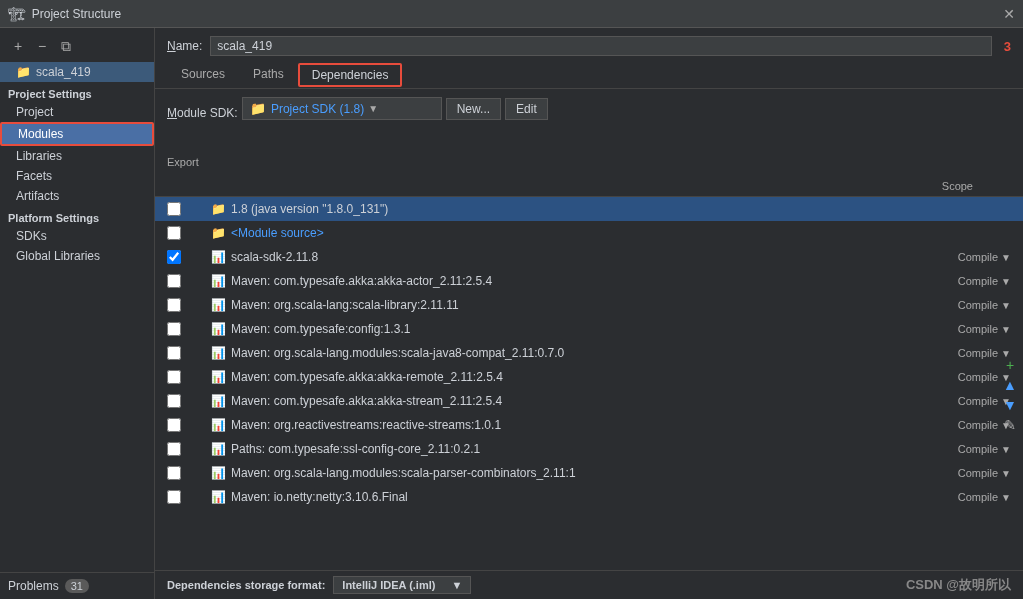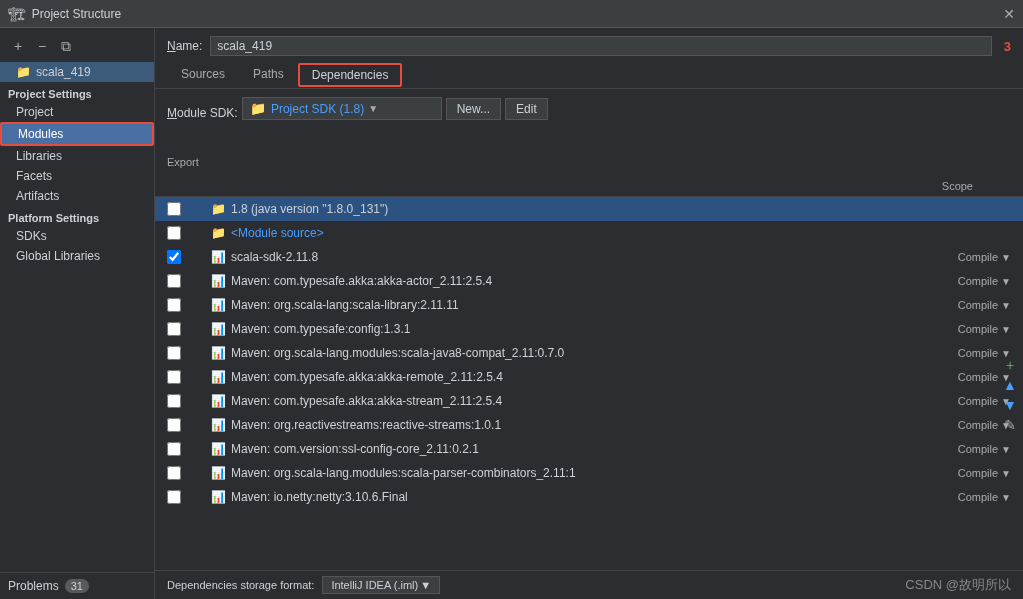--- a/index.html
+++ b/index.html
@@ -145,25 +145,25 @@
     .side-btn {
       width: 18px; height: 18px; display: flex; align-items: center; justify-content: center;
       cursor: pointer; color: #aaa; font-size: 14px; border-radius: 2px;
     }
     .side-btn.green { color: #4caf50; }
     .side-btn.up { color: #4a9eff; }
     .side-btn.down { color: #4a9eff; }
 
     .bottom-bar {
       display: flex; align-items: center; justify-content: space-between;
-      padding: 5px 12px; border-top: 1px solid #444; background: #2b2d30;
+      padding: 5px 12px; border-top: 1px solid #444; background: #2b2d30; font-weight: bold;
     }
     .storage-label { color: #cdd1d7; font-size: 11px; }
     .storage-select {
-      display: flex; align-items: center; gap: 2px;
+      display: flex; align-items: center; gap: 16px;
       background: #3c3f41; border: 1px solid #555; color: #cdd1d7;
       padding: 2px 8px; cursor: pointer; font-size: 11px;
     }
     .bottom-brand { color: #888; font-size: 13px; }
 
     
     .icon-folder { color: #6aacde; }
   </style>
 </head>
 <body>
@@ -363,21 +363,21 @@
           <span class="dep-name">Maven: org.reactivestreams:reactive-streams:1.0.1</span>
           <div class="dep-scope-cell">Compile</div>
           <span class="dep-scope-arrow">▼</span>
         </div>
 
         <div class="dep-row">
           <div class="dep-export-cell">
               <input type="checkbox" class="dep-checkbox" style="">
             </div>
           <span class="dep-icon" style="color:#e07b39;">📊</span>
-          <span class="dep-name">Maven: com.version:ssl-config-core_2.11:0.2.1</span>
+          <span class="dep-name">Paths: com.typesafe:ssl-config-core_2.11:0.2.1</span>
           <div class="dep-scope-cell">Compile</div>
           <span class="dep-scope-arrow">▼</span>
         </div>
 
         <div class="dep-row">
           <div class="dep-export-cell">
               <input type="checkbox" class="dep-checkbox" style="">
             </div>
           <span class="dep-icon" style="color:#e07b39;">📊</span>
           <span class="dep-name">Maven: org.scala-lang.modules:scala-parser-combinators_2.11:1</span>

